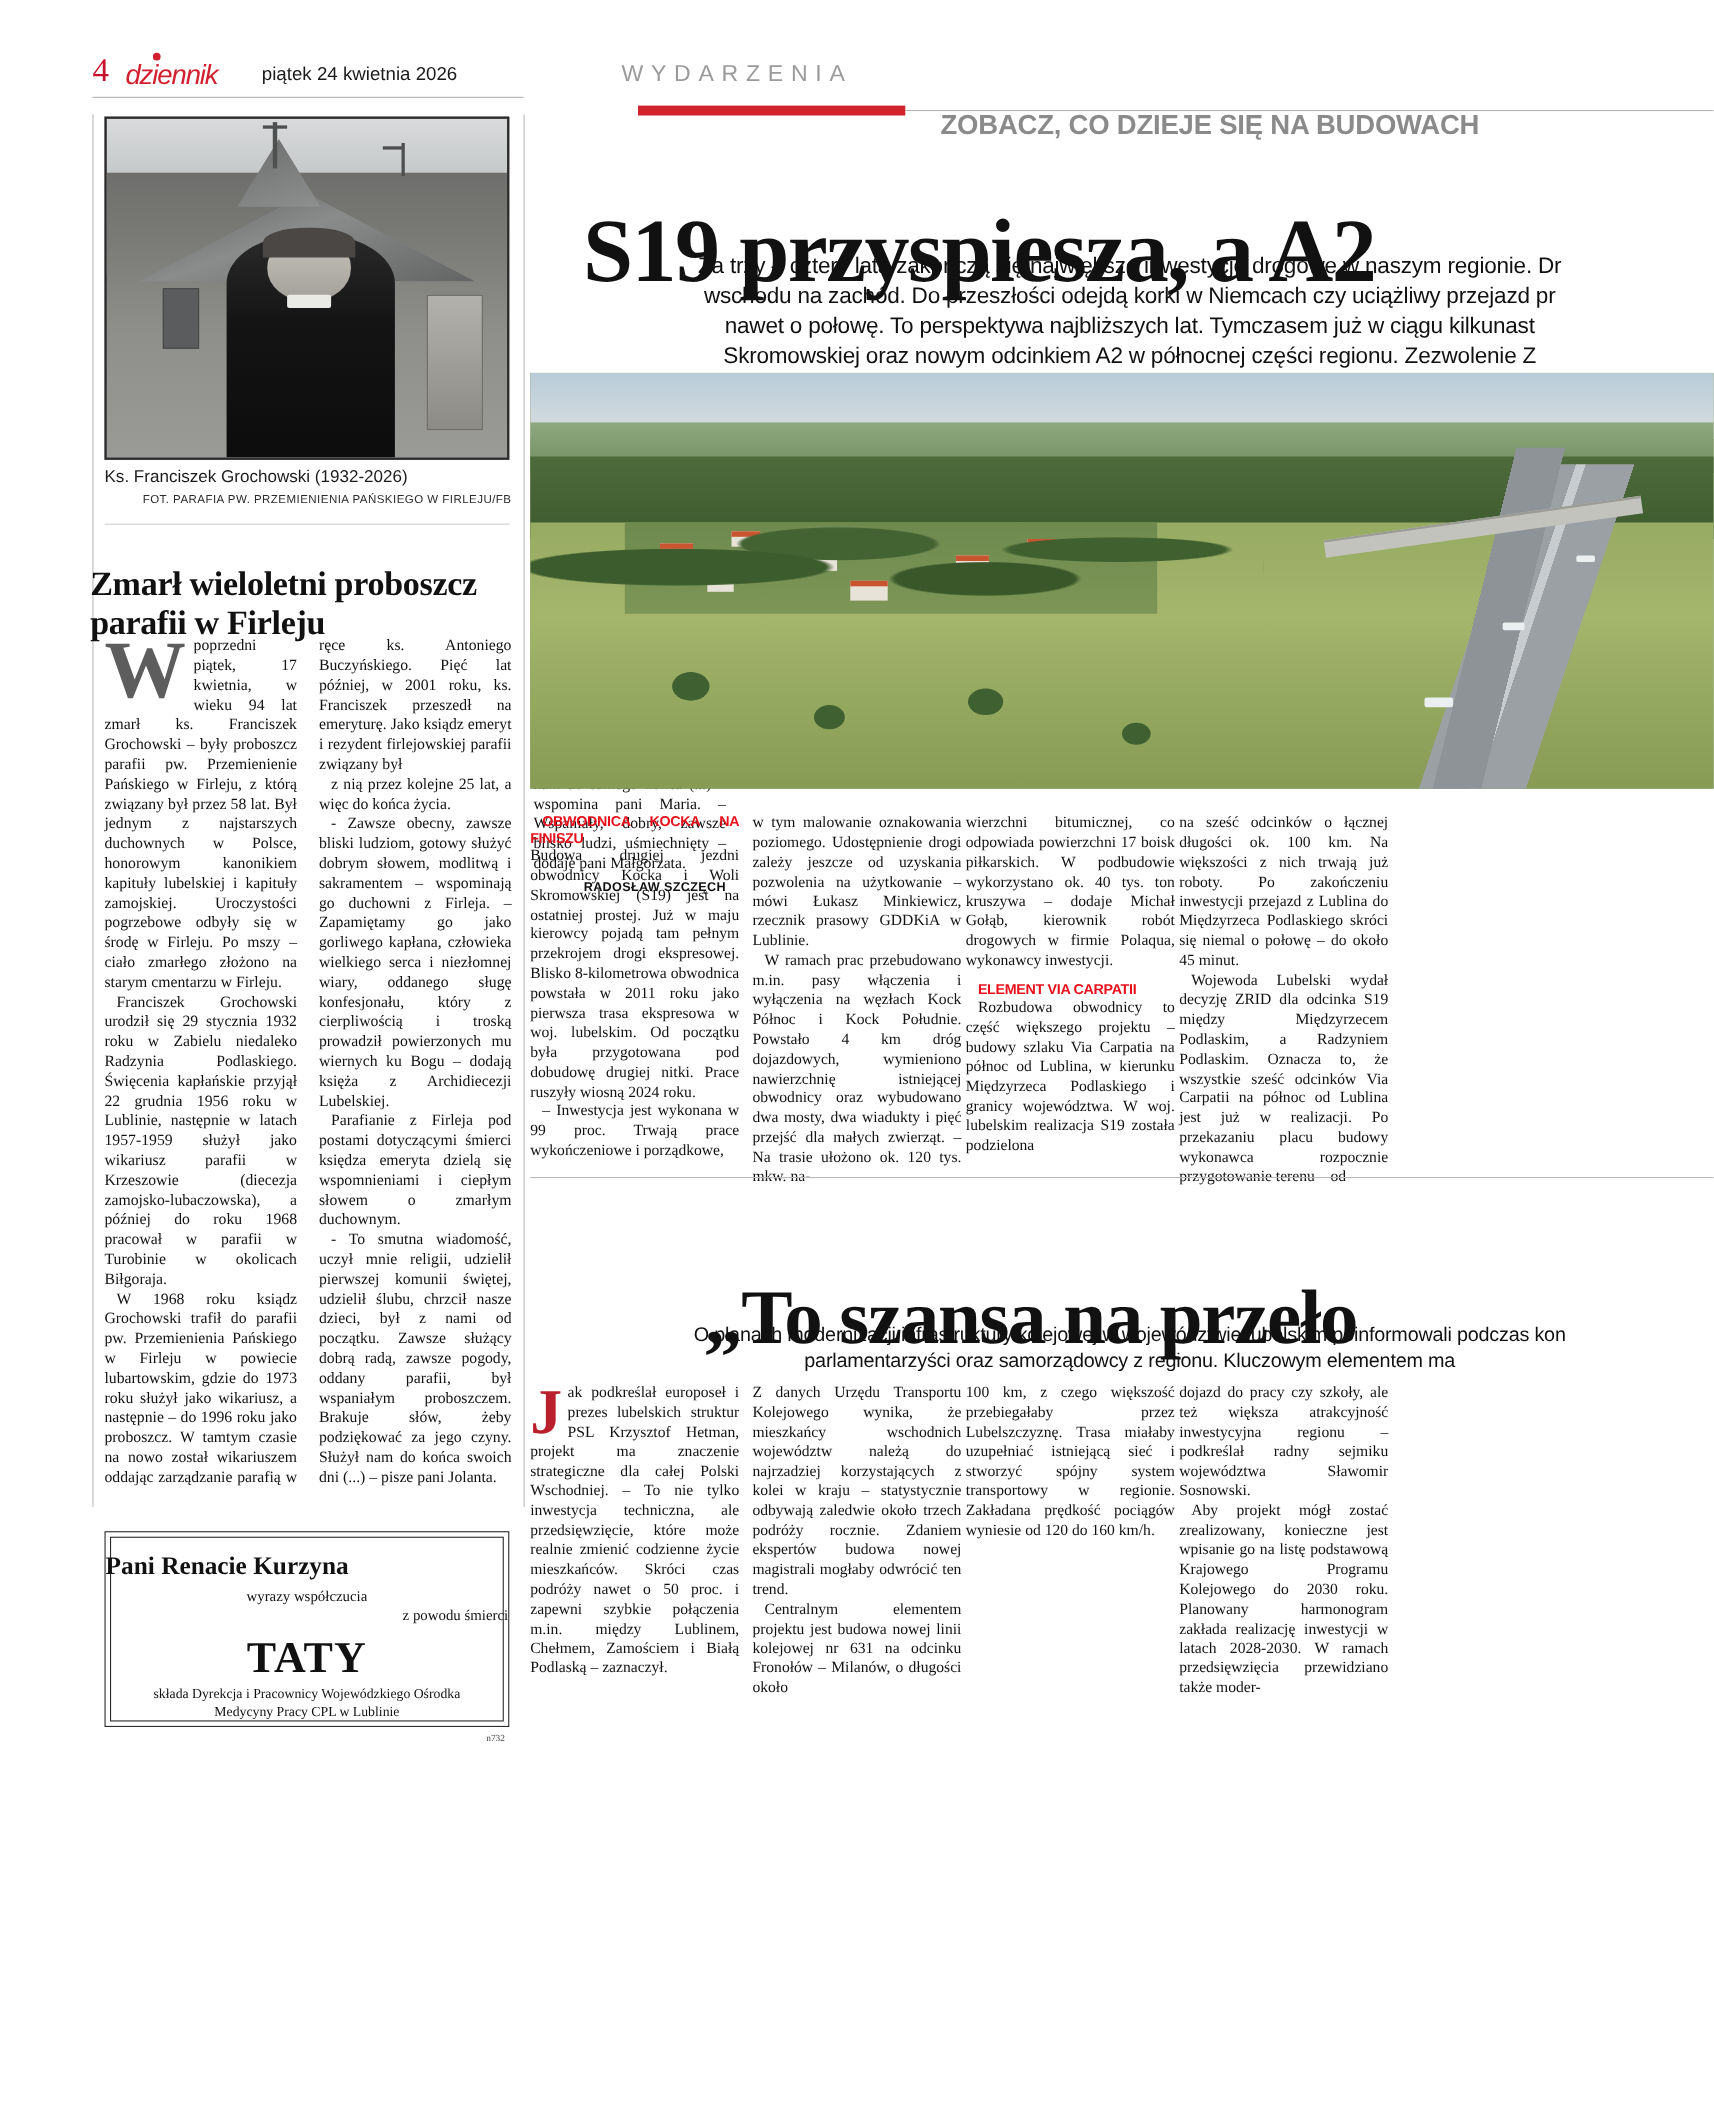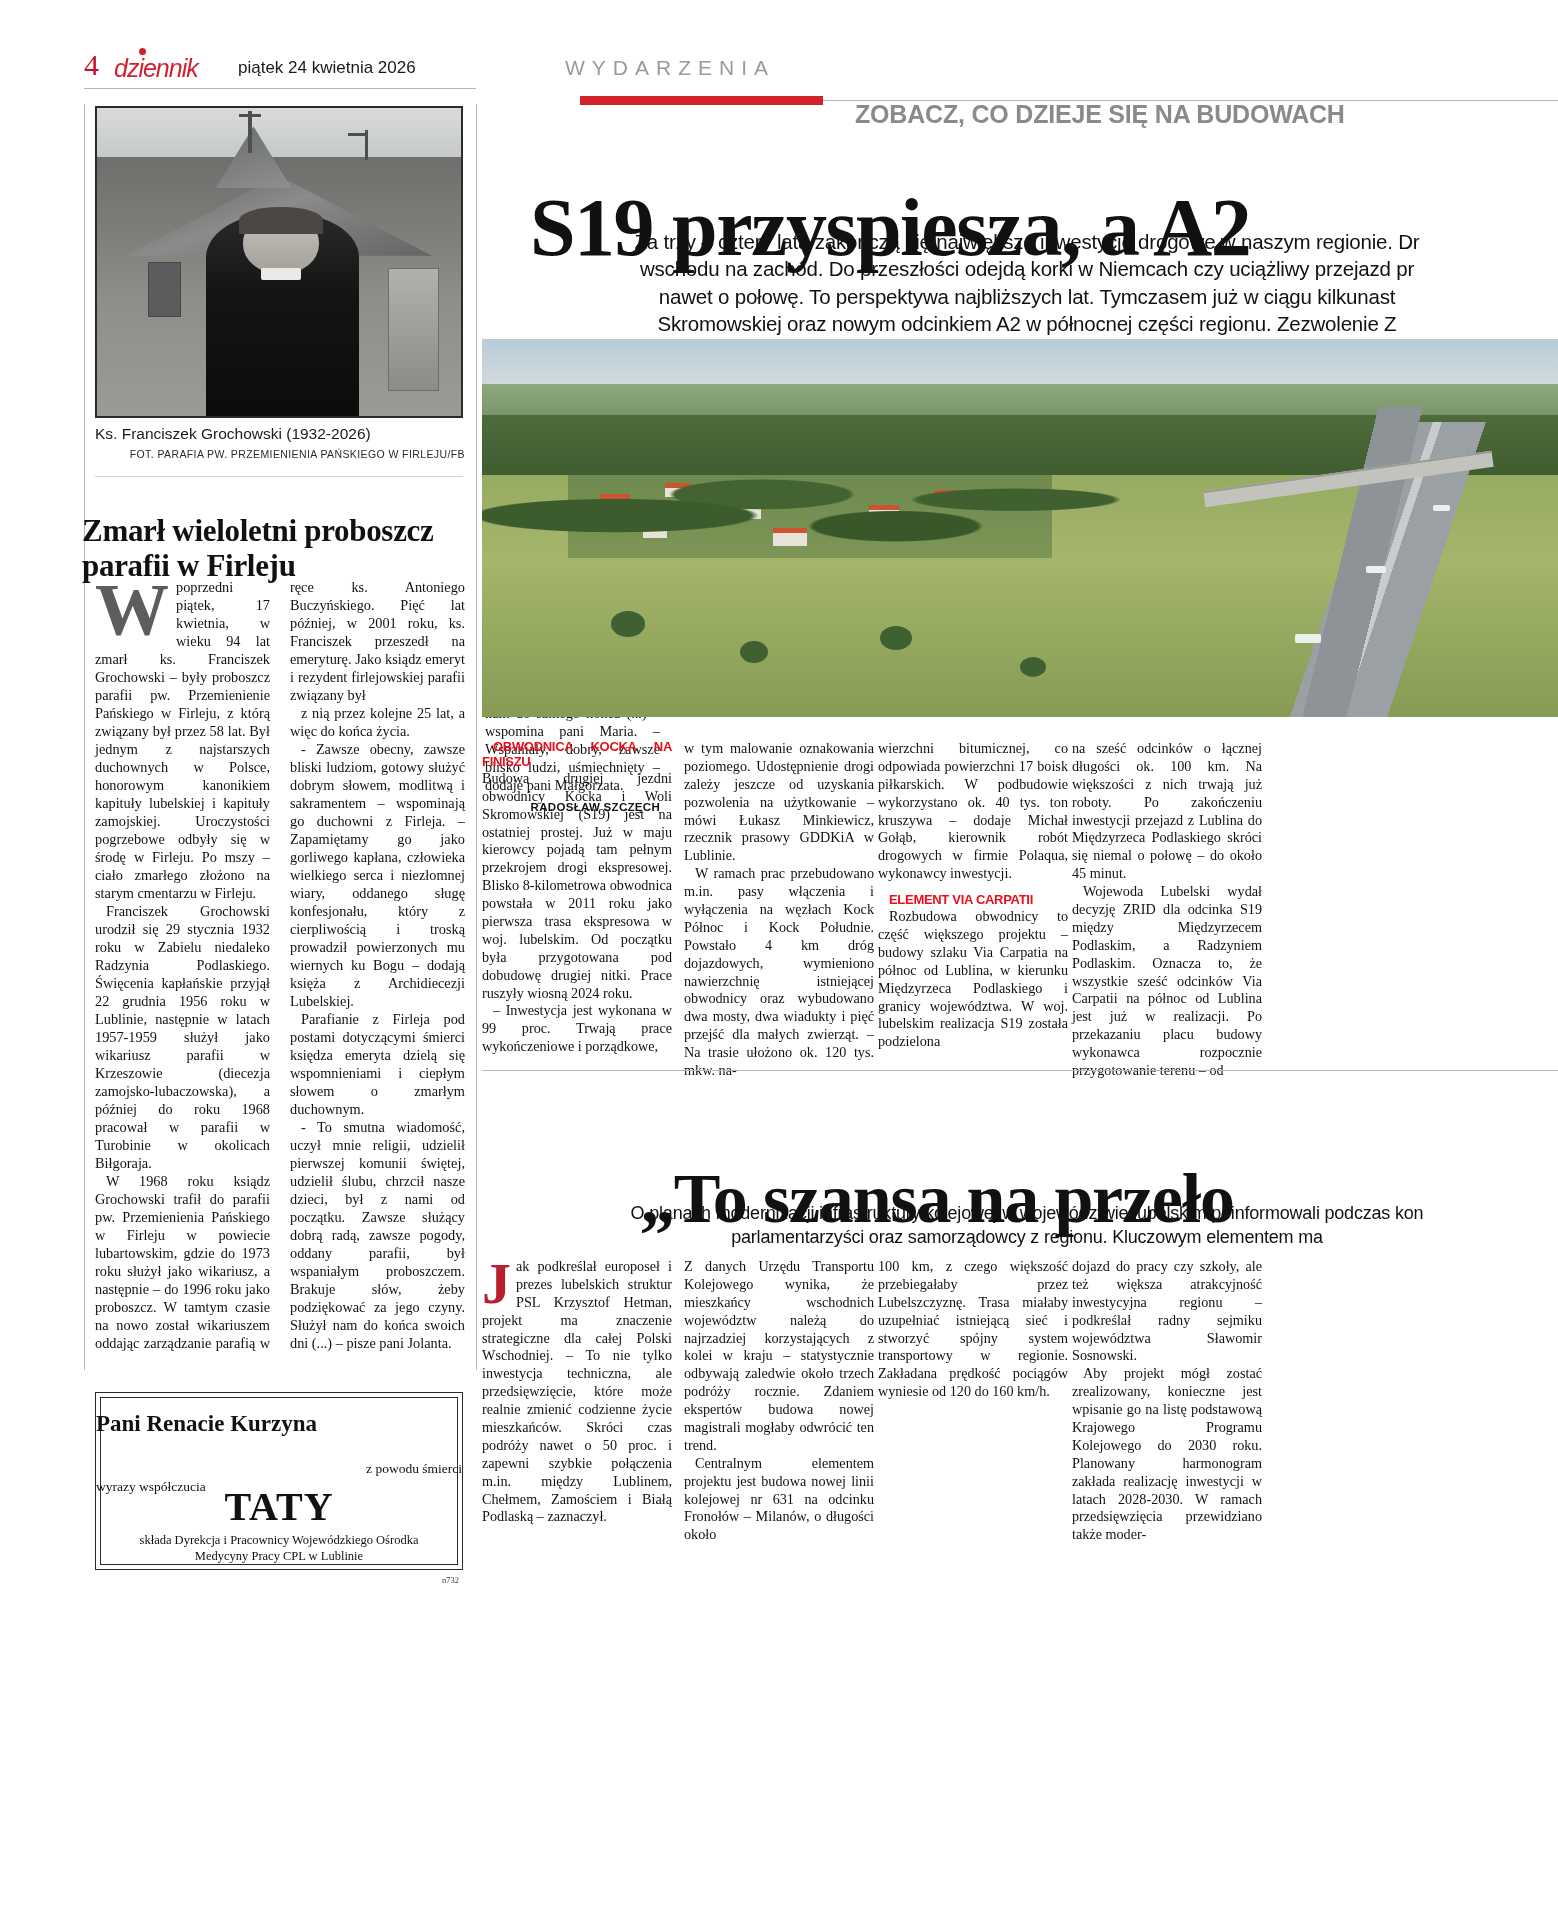--- a/index.html
+++ b/index.html
@@ -130,21 +130,21 @@
   .obit-box {
     position:absolute; left:95px; top:1392px; width:368px; height:178px;
     border:1px solid #2b2b2b; background:#fff;
   }
   .obit-box .inner { position:absolute; inset:4px; border:1px solid #2b2b2b; }
   .obit-name {
     position:absolute; left:0; top:18px; width:100%;
     text-align:left; font-size:23px; font-weight:bold;
     font-family:"Liberation Serif", serif;
   }
-  .obit-l1 { position:absolute; left:0; top:50px; width:100%; font-size:13.5px;margin-top:36px; }
+  .obit-l1 { position:absolute; left:0; top:50px; width:100%; text-align:center; font-size:13.5px; }
   .obit-l2 { position:absolute; left:0; top:68px; width:100%; text-align:right; font-size:13.5px; }
   .obit-taty {
     position:absolute; left:0; top:90px; width:100%;
     text-align:center; font-size:40px; font-weight:bold; letter-spacing:1px;
   }
   .obit-l3 { position:absolute; left:0; top:140px; width:100%; text-align:center; font-size:12.5px; line-height:1.25; }
   .obit-code { position:absolute; right:3px; bottom:-16px; font-size:8.5px; color:#444; }
 
   
   .kicker {

